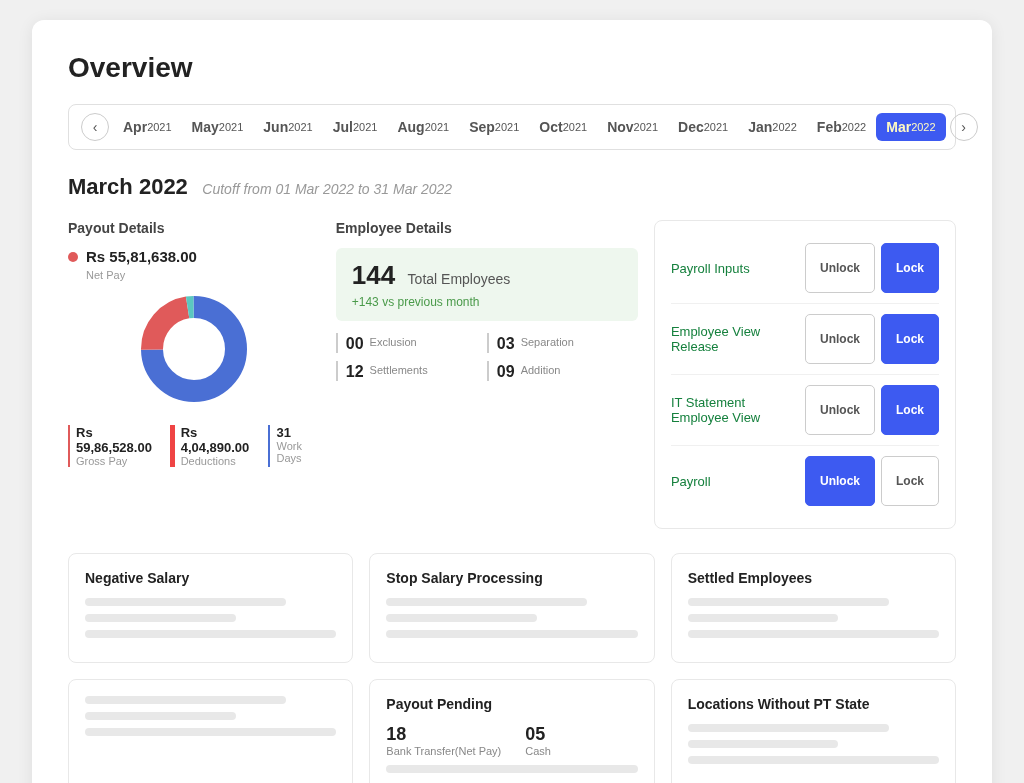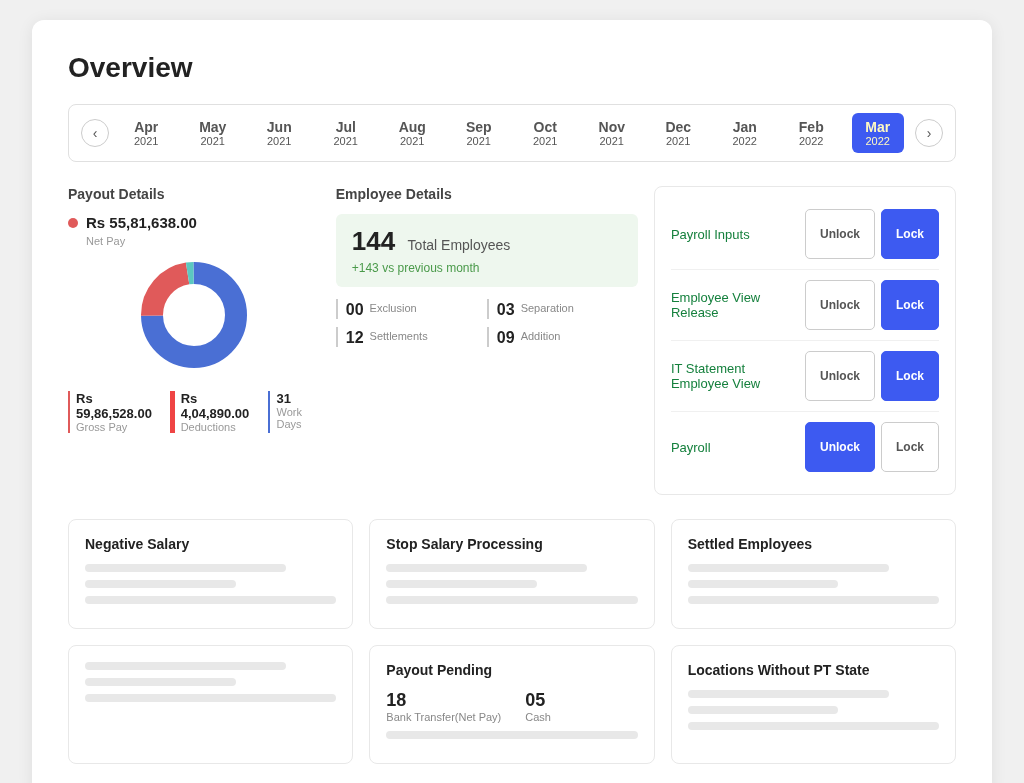--- a/index.html
+++ b/index.html
@@ -50,21 +50,21 @@
       flex-shrink: 0;
     }
     .timeline-months {
       display: flex;
       flex: 1;
       justify-content: space-around;
       align-items: center;
     }
     .month-item {
       display: flex;
-      flex-direction: column;
+      flex-direction: row;
       align-items: center;
       padding: 6px 10px;
       border-radius: 6px;
       cursor: pointer;
       min-width: 52px;
     }
     .month-item.active {
       background: #3d5af1;
       color: #fef9c3;
     }
@@ -342,20 +342,24 @@
         <span class="year-label">2022</span>
       </div>
       <div class="month-item active">
         <span class="month-label">Mar</span>
         <span class="year-label">2022</span>
       </div>
     </div>
     <button class="timeline-nav">›</button>
   </div>
 
+  <div class="period-heading">
+    <span class="month-year">March 2022</span>
+    <span class="cutoff">Cutoff from 01 Mar 2022 to 31 Mar 2022</span>
+  </div>
 
   <div class="content-row">
 
     <div class="payout-section">
       <div class="section-title">Payout Details</div>
       <div class="net-pay-label">
         <span class="dot"></span>
         <span class="net-pay-amount">Rs 55,81,638.00</span>
       </div>
       <div class="net-pay-sub">Net Pay</div>

